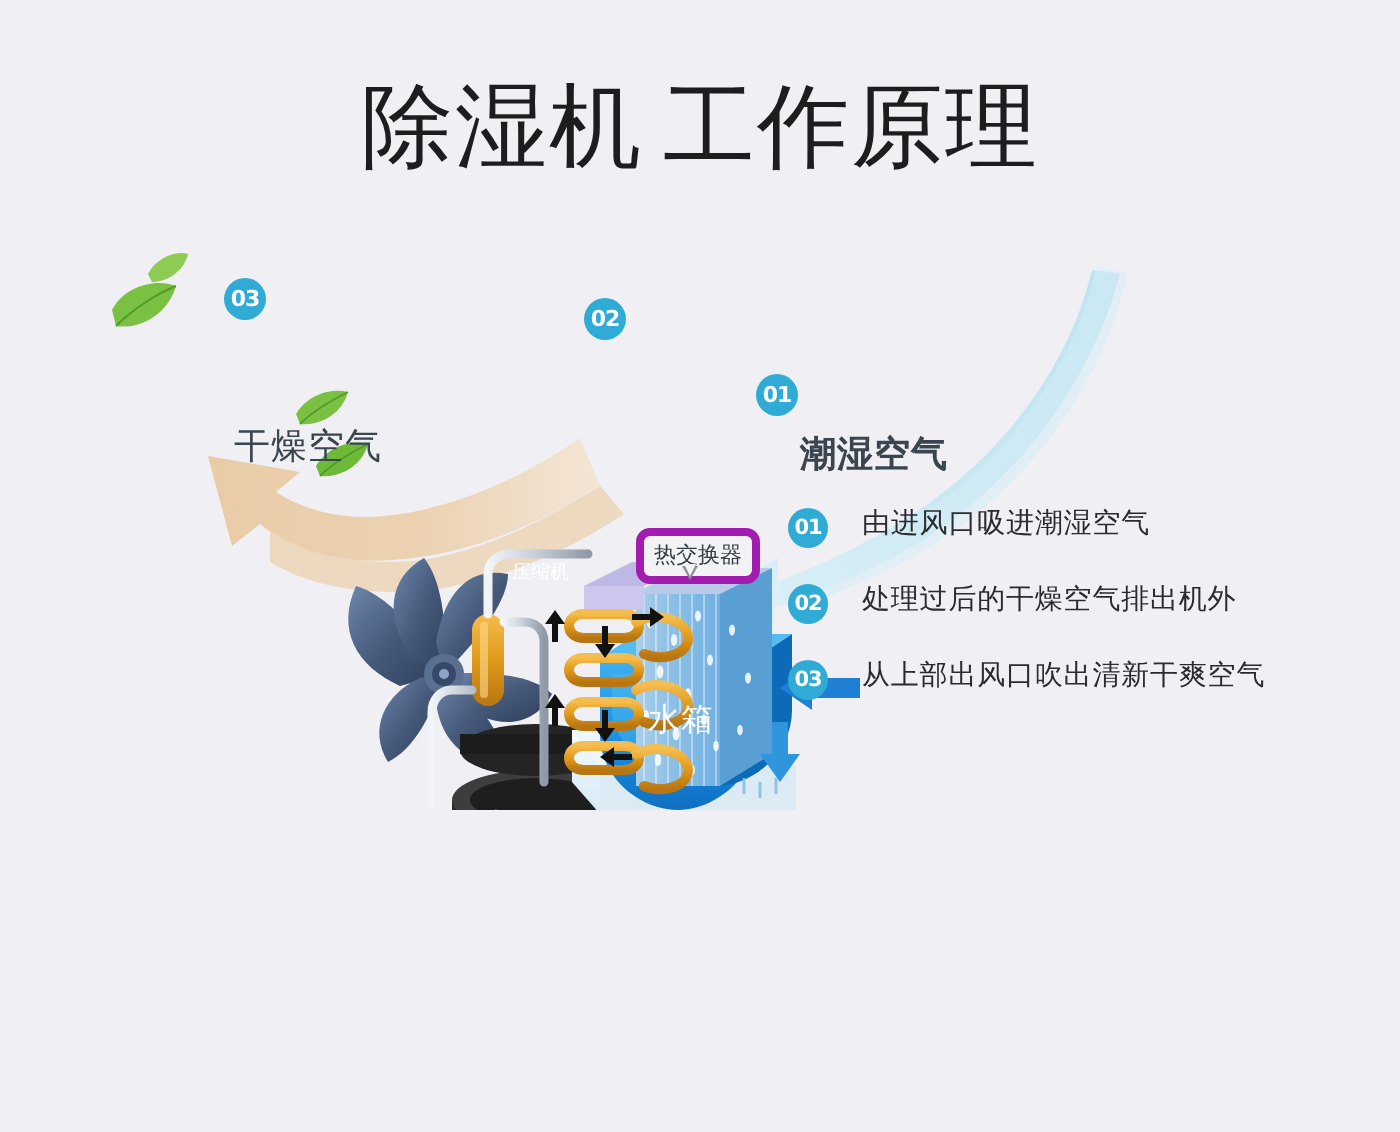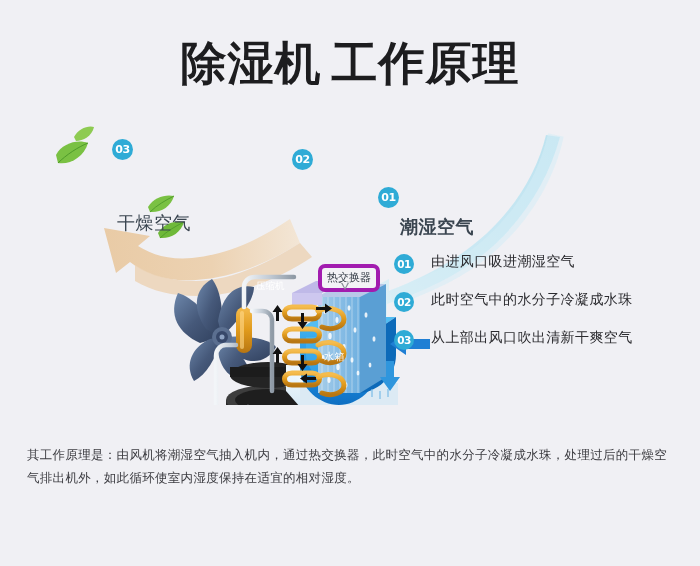--- a/index.html
+++ b/index.html
@@ -12,21 +12,21 @@
   #page { position: relative; width: 700px; height: 566px; background: #f0f0f4; }
 
   
   #title-block {
     position: absolute; left: 0; top: 34px; width: 700px;
     text-align: center;
   }
   #title-block .t {
     display: inline-block;
     font-size: 46px; line-height: 58px;
-    font-weight: bold;
+    font-weight: normal;
     color: #1d1d1f;
     letter-spacing: 1px;
   }
   #title-block .t2 { margin-left: 10px; text-align: center; }
 
   
   #diagram { position: absolute; left: 0; top: 115px; width: 700px; height: 290px; }
   #diagram svg { display: block; }
 
   .badge {
@@ -39,21 +39,21 @@
     letter-spacing: -0.5px;
   }
   .dlabel {
     position: absolute;
     font-size: 18px;
     color: #4a5560;
     white-space: nowrap;
     letter-spacing: 0.5px;
   }
   .dlabel.dark { color: #3a4550; }
-  .dlabel.white { color: #ffffff; font-size: 10px; }
+  .dlabel.white { color: #ffffff; font-size: 16px; }
   .dlabel.tiny { font-size: 9.5px; color: #ffffff; letter-spacing: 0; }
 
   #callout-hx {
     position: absolute; left: 318px; top: 149px;
     border: 4px solid #a21caf; border-radius: 7px;
     background: #f3f3f6;
     padding: 2px 5px 3px 5px;
     font-size: 11px; color: #333b45; white-space: nowrap;
   }
   #callout-tail {
@@ -330,25 +330,24 @@
     <div class="dlabel white" style="left:324px; top:235px;">水箱</div>
   </div>
 
   <div id="bullets">
     <div class="bullet">
       <span class="num">01</span>
       <span class="txt">由进风口吸进潮湿空气</span>
     </div>
     <div class="bullet">
       <span class="num">02</span>
-      <span class="txt">此时空气中的水分子冷凝成水珠</span>
+      <span class="txt">处理过后的干燥空气排出机外</span>
     </div>
     <div class="bullet">
       <span class="num">03</span>
       <span class="txt">从上部出风口吹出清新干爽空气</span>
     </div>
   </div>
 
   <div id="body-copy">
-    <p class="gap">其工作原理是：由风机将潮湿空气抽入机内，通过热交换器，此时空气中的水分子冷凝成水珠，处理过后的干燥空气排出机外，如此循环使室内湿度保持在适宜的相对湿度。</p>
   </div>
 
 </div>
 
 </body></html>

